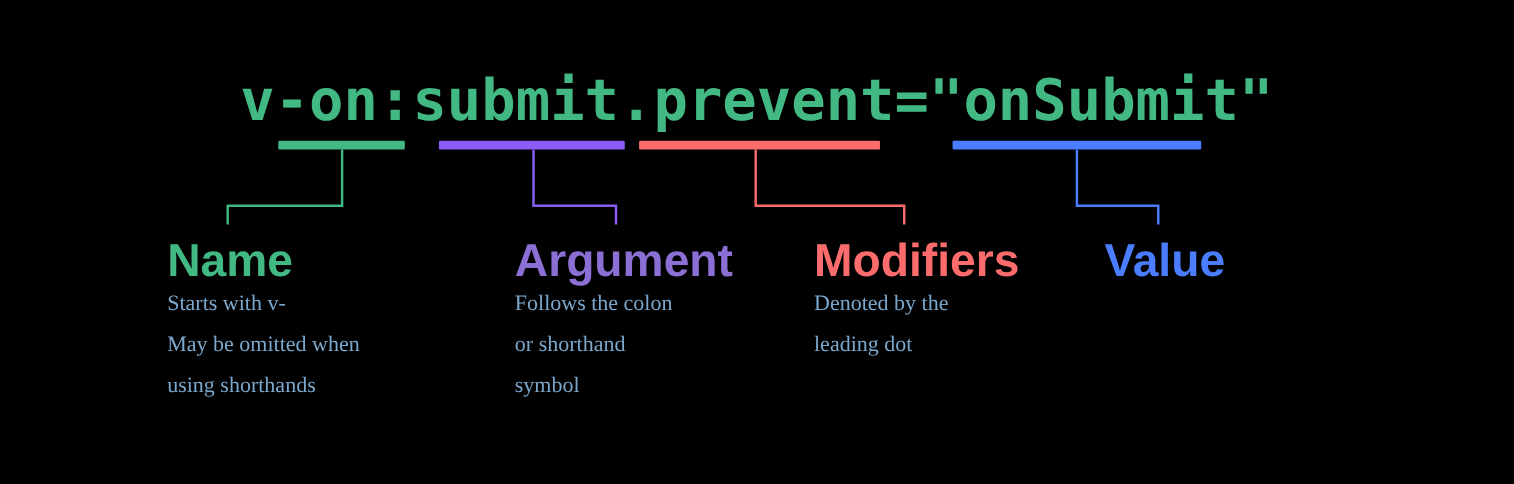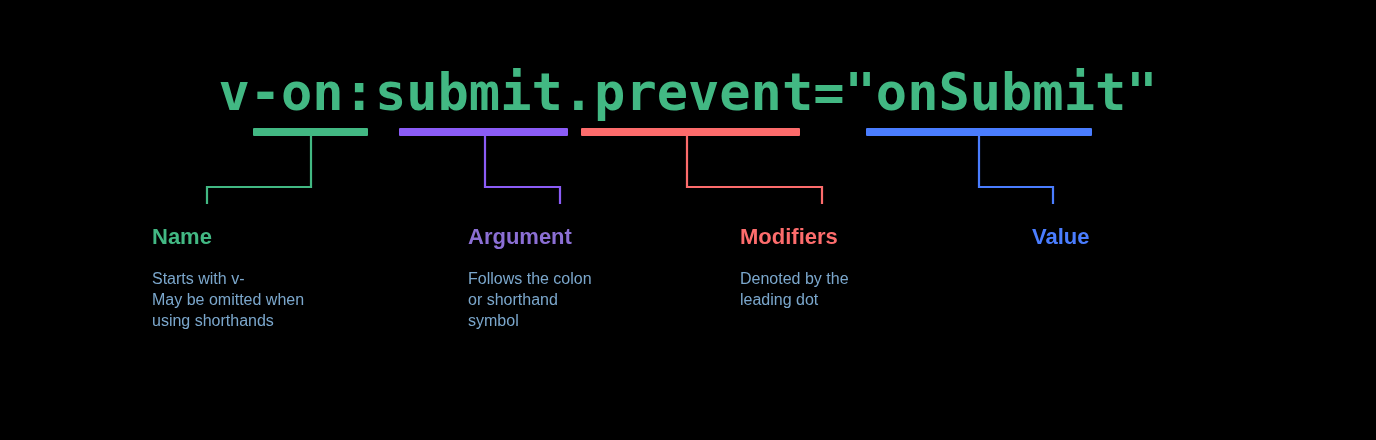--- a/index.html
+++ b/index.html
@@ -58,30 +58,30 @@
   }
 
   
   .label-col {
     position: absolute;
     top: 218px;
   }
   .label-title {
     font-family: "Liberation Sans", sans-serif;
     font-weight: bold;
-    font-size: 22px;
+    font-size: 42px;
     line-height: 38px;
-    margin: 0 0 12px 0;
+    margin: 0 0 2px 0;
     white-space: nowrap;
   }
   .label-desc {
-    font-family: Liberation Sans, sans-serif;
+    font-family: Liberation Serif, serif;
     font-weight: normal;
-    font-size: 16px;
-    line-height: 21px;
+    font-size: 20px;
+    line-height: 37px;
     color: #7ba7cc;
     white-space: pre-line;
   }
 </style>
 </head>
 <body style="background: rgb(0, 0, 0);">
 
 <div id="stage" style="background: rgb(0, 0, 0);">
 
   <div class="code-line" style="color: rgb(66, 184, 131);">v-on:submit.prevent="onSubmit"</div>
@@ -111,17 +111,17 @@
 leading dot</div>
   </div>
 
   <div class="label-col" id="col-argument" style="left: 468px;">
     <div class="label-title" style="color: rgb(139, 111, 212);">Argument</div>
     <div class="label-desc" style="color: rgb(123, 167, 204);">Follows the colon
 or shorthand
 symbol</div>
   </div>
 
-  <div class="label-col" id="col-value" style="left: 1032px;">
+  <div class="label-col" id="col-value" style="left: 1004px;">
     <div class="label-title" style="color: rgb(74, 125, 255);">Value</div>
   </div>
 
 </div>
 
 </body></html>

